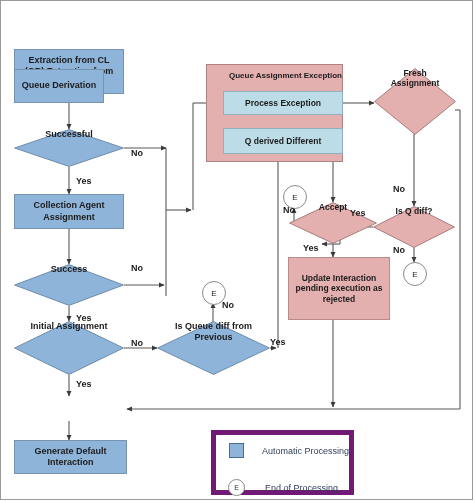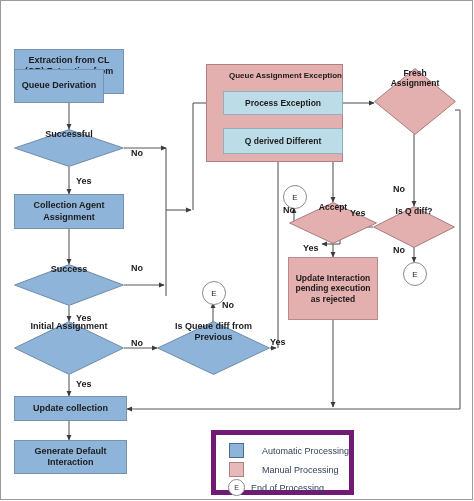--- a/index.html
+++ b/index.html
@@ -130,23 +130,20 @@
 
   <div class="dia" style="left:14px;top:321px;width:110px;height:54px;">
     <svg class="shape" viewBox="0 0 110 54" preserveAspectRatio="none">
       <polygon points="55,0.6 109.4,27 55,53.4 0.6,27" fill="#8FB4D9" stroke="#6f8ca8" stroke-width="1"></polygon>
     </svg>
     <div class="lbl" style="font-size:9px;">
         <span>Initial Assignment</span>
       </div>
   </div>
 
-  <div class="node rect" style="left:14px;top:396px;width:113px;height:25px;font-size:9px;padding:2px 4px;">
-    <span>Update collection</span>
-  </div>
 
   <div class="node rect" style="left:14px;top:440px;width:113px;height:34px;font-size:9px;padding:16px 4px;">
     <span>Generate Default Interaction</span>
   </div>
 
   <div class="dia" style="left:157px;top:321px;width:113px;height:54px;">
     <svg class="shape" viewBox="0 0 113 54" preserveAspectRatio="none">
       <polygon points="56.5,0.6 112.4,27 56.5,53.4 0.6,27" fill="#8FB4D9" stroke="#6f8ca8" stroke-width="1"></polygon>
     </svg>
     <div class="lbl" style="font-size:9px;padding:0 12px;box-sizing:border-box;">
@@ -184,21 +181,21 @@
 
   <div class="dia" style="left:373px;top:206px;width:82px;height:42px;">
     <svg class="shape" viewBox="0 0 82 42" preserveAspectRatio="none">
       <polygon points="41,0.6 81.4,21 41,41.4 0.6,21" fill="#E4AFAF" stroke="#a87d7d" stroke-width="1"></polygon>
     </svg>
     <div class="lbl" style="font-size:8.5px;padding:0 14px;box-sizing:border-box;">
         <span>Is Q diff?</span>
       </div>
   </div>
 
-  <div class="node rect pinkbox" style="left:288px;top:257px;width:90px;height:63px;font-size:8.5px;padding:2px 5px;align-items:center;">
+  <div class="node rect pinkbox" style="left:288px;top:257px;width:102px;height:63px;font-size:8.5px;padding:2px 5px;align-items:center;">
     <span>Update Interaction pending execution as rejected</span>
   </div>
 
   <div class="ecirc" style="left:283px;top:185px;">
     <span>E</span>
   </div>
   <div class="ecirc" style="left:202px;top:281px;">
     <span>E</span>
   </div>
   <div class="ecirc" style="left:403px;top:262px;">
@@ -217,25 +214,21 @@
   <div class="elab" style="left:350px;top:208px;">Yes</div>
   <div class="elab" style="left:393px;top:245px;">No</div>
   <div class="elab" style="left:283px;top:205px;">No</div>
   <div class="elab" style="left:303px;top:243px;">Yes</div>
 
   <div class="legend" style="left:211px;top:430px;width:143px;height:65px;">
     <div class="legend-row" style="left:13px;top:8px;">
       <span class="sw blue"></span>
       <span class="legend-txt">Automatic Processing</span>
     </div>
-    <div class="legend-row" style="left:13px;top:27px;">
-      <span class="sw pink"></span>
-      <span class="legend-txt">Manual Processing</span>
-    </div>
     <div class="legend-row" style="left:12px;top:44px;">
       <span class="sw circ">
           <span>E</span>
         </span>
-      <span class="legend-txt" style="margin-left:6px;text-align:right;">End of Processing</span>
+      <span class="legend-txt" style="margin-left:20px;text-align:right;">End of Processing</span>
     </div>
   </div>
 
 </div>
 
 </body></html>

